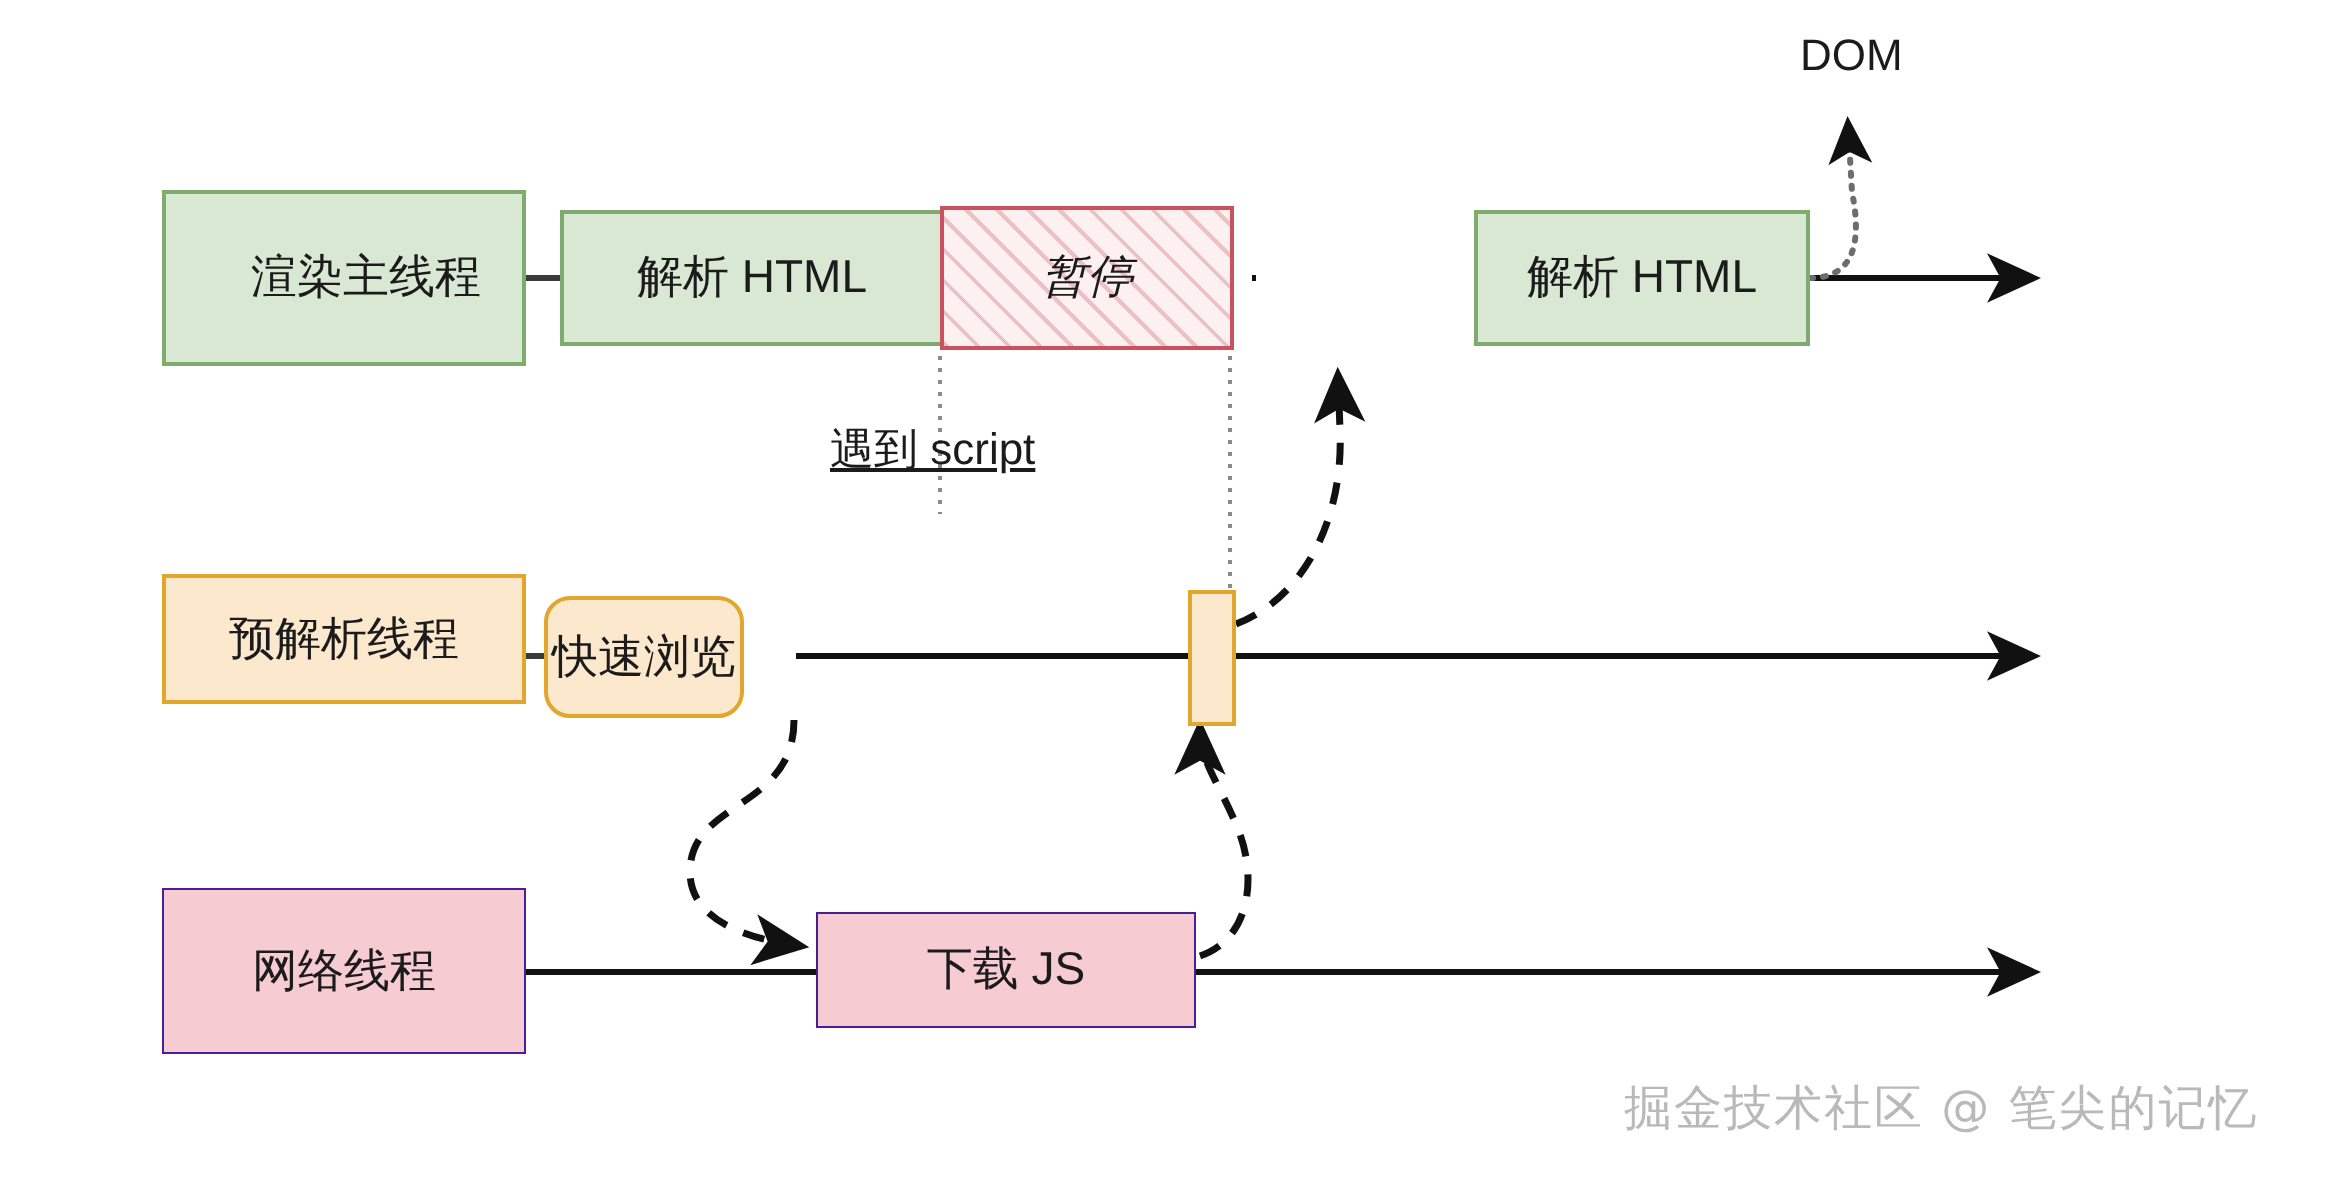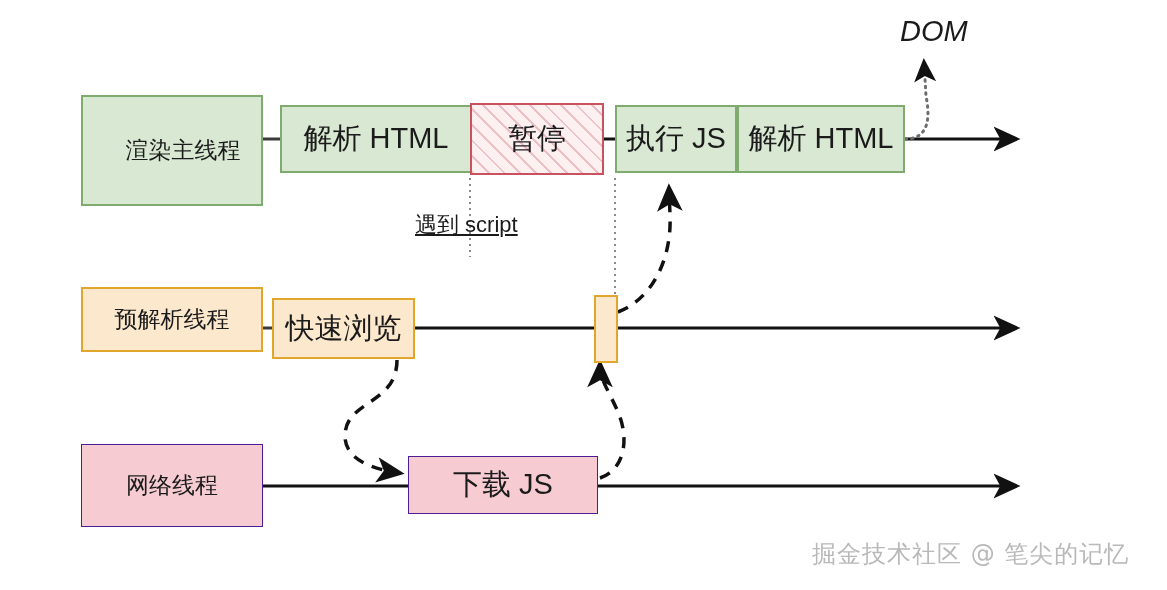--- a/index.html
+++ b/index.html
@@ -65,28 +65,28 @@
     background-image: repeating-linear-gradient(
       45deg,
       rgba(201, 82, 94, 0.30) 0px,
       rgba(201, 82, 94, 0.30) 2px,
       rgba(255, 255, 255, 0) 2px,
       rgba(255, 255, 255, 0) 11px
     );
     color: #1b1b1b;
   }
   .lane-label-text { font-size: 23px; }
-  .seg-text { font-size: 29px; }
+  .seg-text { font-size: 23px; }
 
   .free-label {
     position: absolute;
     white-space: nowrap;
     color: #1b1b1b;
   }
-  #dom-label { font-size: 29px; font-style: italic; }
+  #dom-label { font-size: 22px; }
   #script-label { font-size: 22px; }
 
   #watermark {
     position: absolute;
     left: 812px;
     top: 538px;
     font-size: 24px;
     color: #b9b9b9;
     letter-spacing: 1px;
     white-space: nowrap;
@@ -128,45 +128,42 @@
 
     <path d="M 905 139 C 930 139 930 116 926 96 L 924 62" fill="none" stroke="#6d6d6d" stroke-width="3" stroke-dasharray="1.5 5" stroke-linecap="round" marker-end="url(#arrow-dot)"></path>
 
     <path d="M 397 360 C 397 405 345 400 345 436 C 345 462 378 470 400 473" fill="none" stroke="#111111" stroke-width="3.5" stroke-dasharray="11 9" stroke-linecap="butt" marker-end="url(#arrow-dash)"></path>
 
     <path d="M 600 478 C 624 470 630 440 618 412 C 608 389 600 380 600 364" fill="none" stroke="#111111" stroke-width="3.5" stroke-dasharray="11 9" stroke-linecap="butt" marker-end="url(#arrow-dash)"></path>
 
     <path d="M 618 312 C 650 300 672 262 670 215 L 669 188" fill="none" stroke="#111111" stroke-width="3.5" stroke-dasharray="11 9" stroke-linecap="butt" marker-end="url(#arrow-dash)"></path>
   </svg>
 
-  <div class="box green" style="left:81px; top:95px; width:182px; height:111px;padding-left:22px;">
+  <div class="box green" style="left:81px; top:95px; width:182px; height:88px;padding-left:22px;">
     <span class="box-label lane-label-text">渲染主线程</span>
   </div>
 
   <div class="box green" style="left:280px; top:105px; width:192px; height:68px;">
     <span class="box-label seg-text">解析 HTML</span>
   </div>
 
-  <div class="box hatched" style="left:470px; top:103px; width:134px; height:72px;">
+  <div class="box hatched" style="left:470px; top:103px; width:147px; height:72px;font-style:italic;">
     <span class="box-label seg-text">暂停</span>
   </div>
 
-  <div class="box green" style="left:615px; top:105px; width:122px; height:68px;">
-    <span class="box-label seg-text">执行 JS</span>
-  </div>
 
   <div class="box green" style="left:737px; top:105px; width:168px; height:68px;">
     <span class="box-label seg-text">解析 HTML</span>
   </div>
 
   <div class="box orange" style="left:81px; top:287px; width:182px; height:65px;">
     <span class="box-label lane-label-text">预解析线程</span>
   </div>
 
-  <div class="box orange" style="left:272px; top:298px; width:143px; height:61px;">
+  <div class="box orange" style="left:272px; top:298px; width:100px; height:61px;border-radius:13px;">
     <span class="box-label seg-text">快速浏览</span>
   </div>
 
   <div class="box orange" style="left:594px; top:295px; width:24px; height:68px;">
     <span class="box-label seg-text"></span>
   </div>
 
   <div class="box pink" style="left:81px; top:444px; width:182px; height:83px;">
     <span class="box-label lane-label-text">网络线程</span>
   </div>

